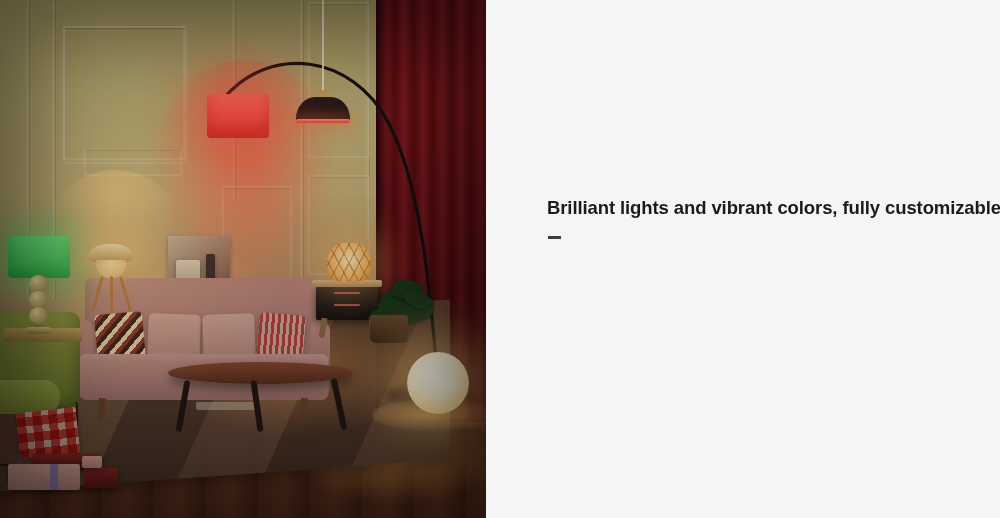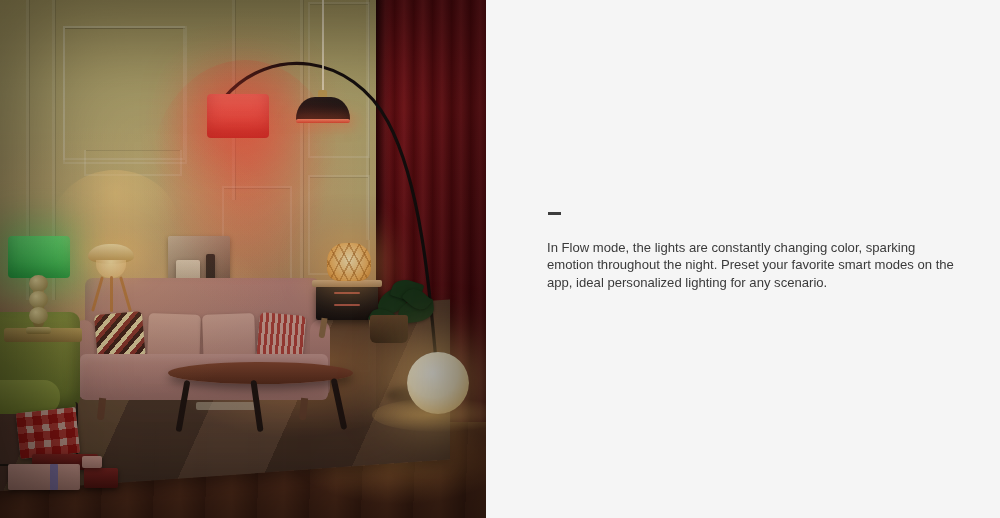--- a/index.html
+++ b/index.html
@@ -284,18 +284,18 @@
     <div class="sphere-shadow"></div>
     <div class="sphere-pool"></div>
     <div class="sphere"></div>
 
     <div class="grade"></div>
     <div class="vignette"></div>
   </div>
 
   <div class="panel">
     <div class="content">
+      <h2 class="headline">Brilliant lights and vibrant colors, fully customizable</h2>
       <div class="rule"></div>
-      <p class="body">In Flow mode, the lights are constantly changing color, sparking emotion throughout the night. Preset your favorite smart modes on the app, ideal personalized lighting for any scenario.</p>
     </div>
   </div>
 
 </div>
 
 </body></html>

